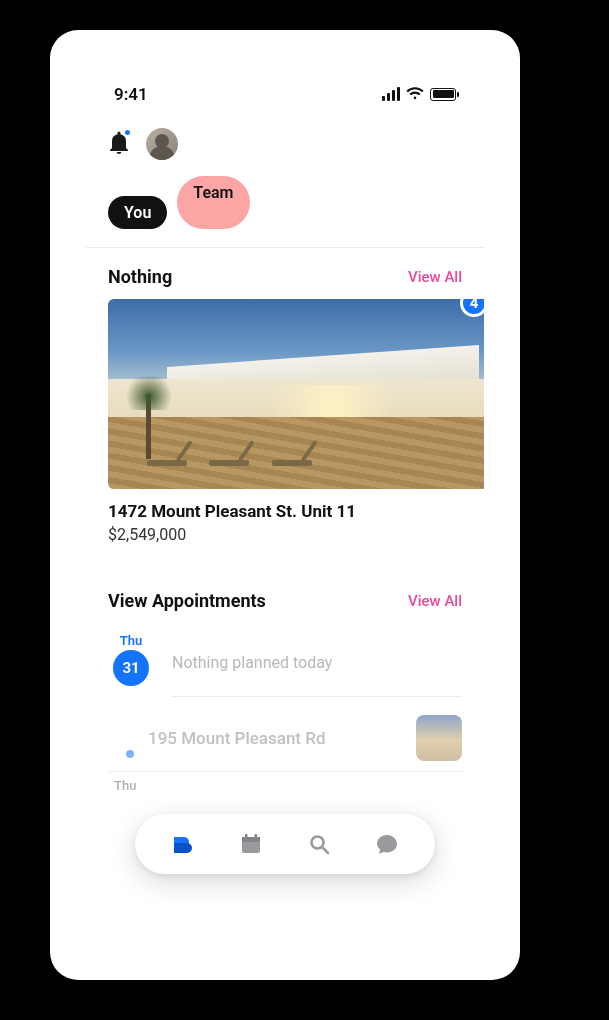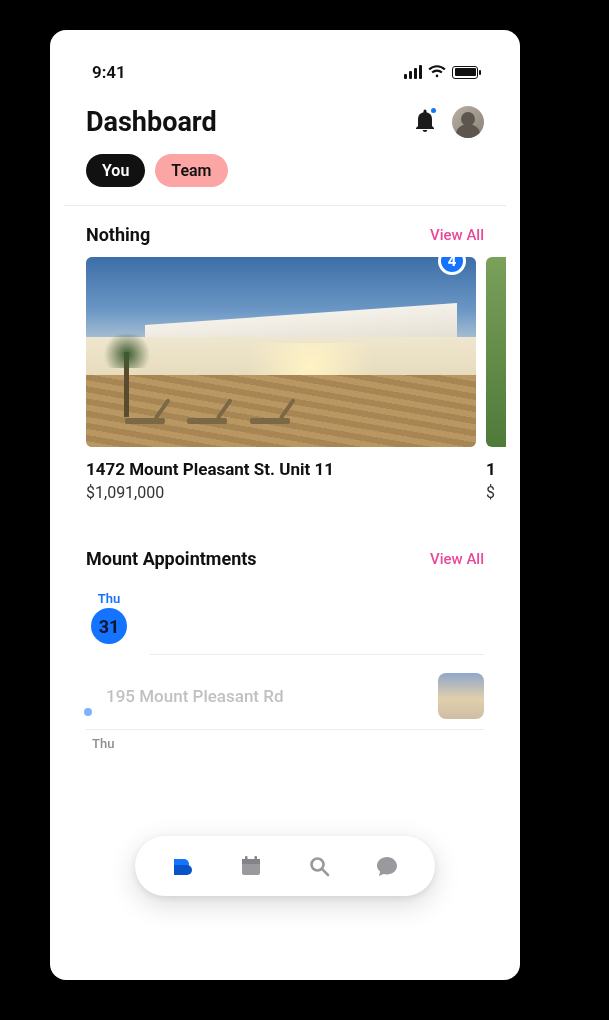--- a/index.html
+++ b/index.html
@@ -12,23 +12,23 @@
     overflow: hidden;
     position: relative;
   }
   .phone {
     position: absolute;
     left: 50px;
     top: 30px;
     width: 470px;
     height: 950px;
     background: #fff;
-    border-radius: 16px;
+    border-radius: 28px;
     box-shadow: 0 4px 30px rgba(0,0,0,0.35);
-    padding: 14px;
+    padding: 36px;
   }
   .screen {
     width: 100%;
     height: 100%;
     background: #fff;
     border-radius: 44px;
     overflow: hidden;
     position: relative;
   }
   
@@ -58,21 +58,21 @@
   .page-title { font-size: 27px; font-weight: 700; }
   .header-actions { display:flex; align-items:center; gap:16px; }
   .bell { position:relative; cursor:pointer; }
   .bell-dot { position:absolute; top:-2px; right:-2px; width:9px; height:9px; background:#1473ff; border-radius:50%; border:2px solid #fff; }
   .avatar { width:32px; height:32px; border-radius:50%; background: linear-gradient(135deg,#b9b0a4,#8a8178); position:relative; overflow:hidden; cursor:pointer;}
   .avatar::after{content:"";position:absolute;left:9px;top:6px;width:14px;height:14px;border-radius:50%;background:#5d564e;}
   .avatar::before{content:"";position:absolute;left:4px;top:18px;width:24px;height:20px;border-radius:50% 50% 0 0;background:#5d564e;}
   
   .tabs { display:flex; gap:10px; margin-top:16px; padding-bottom:18px; }
   .tab { padding:7px 16px; border-radius:999px; background:#fca5a5; font-weight:600; font-size:16px; cursor:pointer;}
-  .tab.active { background:#111; color:#fff; }
+  .tab.active { background:#111; color:#fff;margin-top:20px; }
   .divider { height:1px; background:#eceaea; margin:0 -22px; }
   
   .section { padding: 18px 22px 0 22px; }
   .section-head { display:flex; justify-content:space-between; align-items:center; margin-bottom:12px;}
   .section-title { font-size:18px; font-weight:700; }
   .view-all { font-size:15px; color:#ec4899; font-weight:500; cursor:pointer;}
   
   .cards { display:flex; gap:10px; margin:0 -22px; padding:0 22px; overflow:hidden;}
   .card { flex:0 0 390px; }
   .card-peek { flex:0 0 30px; }
@@ -92,25 +92,25 @@
   .badge{position:absolute;top:-10px;right:10px;width:28px;height:28px;border-radius:50%;background:#1473ff;color:#fff;display:flex;align-items:center;justify-content:center;font-weight:700;font-size:15px;border:3px solid #fff;}
   .card-peek .card-img{background:linear-gradient(#7aa05a,#4f7a3a);}
   .card-addr{font-weight:700;font-size:17px;margin-top:12px;}
   .card-price{font-size:16px;color:#333;margin-top:4px;}
   .card-peek .card-addr,.card-peek .card-price{white-space:nowrap;}
   
   .appt-section{margin-top:28px;}
   .appt-row{display:flex;align-items:flex-start;gap:18px;padding:10px 0;}
   .date-col{display:flex;flex-direction:column;align-items:center;width:46px;}
   .dow{font-size:13px;font-weight:600;color:#1473ff;}
-  .date-chip{width:36px;height:36px;border-radius:50%;background:#1473ff;color:#0f172a;display:flex;align-items:center;justify-content:center;font-weight:700;font-size:18px;margin-top:2px;}
+  .date-chip{width:36px;height:36px;border-radius:50%;background:#1473ff;color:#fef9c3;display:flex;align-items:center;justify-content:center;font-weight:700;font-size:15px;margin-top:2px;}
   .appt-text{font-size:16px;color:#b8b8bb;padding-top:20px;}
   .thin-div{height:1px;background:#ececec;margin-left:64px;}
   .appt2{display:flex;align-items:center;gap:14px;padding:18px 0 10px 0;opacity:0.55;}
-  .appt2-left{display:flex;align-items:center;gap:14px;flex:1;margin-left:28px;}
+  .appt2-left{display:flex;align-items:center;gap:14px;flex:1;margin-left:48px;}
   .blue-dot{width:8px;height:8px;border-radius:50%;background:#1473ff;flex:0 0 auto;position:relative;top:16px;margin-left:-30px;}
   .appt2-title{font-size:17px;color:#8e8e92;font-weight:500;}
   .thumb{width:46px;height:46px;border-radius:8px;overflow:hidden;position:relative;flex:0 0 auto;}
   .thumb .mini{position:absolute;inset:0;background:linear-gradient(#3560a0 0%,#c9a86a 55%,#a8895a 100%);}
   .next-dow{font-size:13px;color:#8e8e92;font-weight:500;padding:6px 0 0 6px;}
   
   .tabbar{position:absolute;left:50%;bottom:70px;transform:translateX(-50%);width:300px;height:60px;background:#fff;border-radius:999px;box-shadow:0 8px 28px rgba(0,0,0,0.15),0 2px 6px rgba(0,0,0,0.08);display:flex;align-items:center;justify-content:space-around;padding:0 14px;}
   .tb-item{width:40px;height:40px;display:flex;align-items:center;justify-content:center;cursor:pointer;}
   .tb-item svg{display:block}
   .fade{position:absolute;left:0;right:0;bottom:64px;height:120px;background:linear-gradient(transparent,#fff 70%);pointer-events:none;}
@@ -136,21 +136,20 @@
             </svg>
         </div>
         <div class="battery">
             <i></i>
           </div>
       </div>
     </div>
 
     <div class="header">
       <div class="header-row">
-        <h1 class="page-title">Dashboard</h1>
         <div class="header-actions">
           <div class="bell">
             <svg width="22" height="24" viewBox="0 0 22 24">
                 <path d="M11 24a2.5 2.5 0 002.45-2H8.55A2.5 2.5 0 0011 24zm7-6V11a7 7 0 00-5.5-6.83V3a1.5 1.5 0 10-3 0v1.17A7 7 0 004 11v7l-2 2v1h18v-1z" fill="#1b1b1b"></path>
               </svg>
             <span class="bell-dot"></span>
           </div>
           <div class="avatar"></div>
         </div>
       </div>
@@ -175,41 +174,42 @@
               <div class="house"></div>
               <div class="glow"></div>
               <div class="deck"></div>
             <div class="palm"></div>
             <div class="lounger l1"></div>
               <div class="lounger l2"></div>
               <div class="lounger l3"></div>
             <div class="badge">4</div>
           </div>
           <div class="card-addr">1472 Mount Pleasant St. Unit 11</div>
-          <div class="card-price">$1,091,000</div>
+          <div class="card-price">$2,549,000</div>
         </div>
         <div class="card-peek">
           <div class="card-img"></div>
           <div class="card-addr">1</div>
           <div class="card-price">$</div>
         </div>
       </div>
     </div>
 
     <div class="section appt-section">
       <div class="section-head">
-        <div class="section-title">Mount Appointments</div>
+        <div class="section-title">View Appointments</div>
         <div class="view-all">View All</div>
       </div>
 
       <div class="appt-row">
         <div class="date-col">
           <span class="dow">Thu</span>
           <span class="date-chip">31</span>
         </div>
+        <div class="appt-text">Nothing planned today</div>
       </div>
       <div class="thin-div"></div>
 
       <div class="appt2">
         <div class="appt2-left">
           <span class="blue-dot"></span>
           <span class="appt2-title">195 Mount Pleasant Rd</span>
         </div>
         <div class="thumb">
             <div class="mini"></div>

